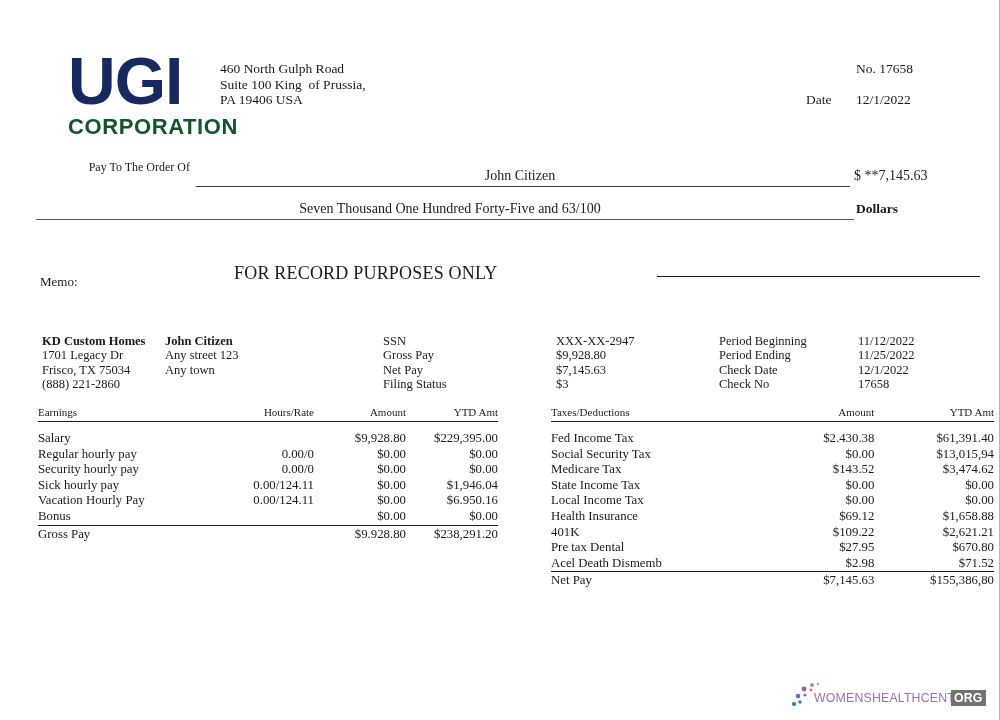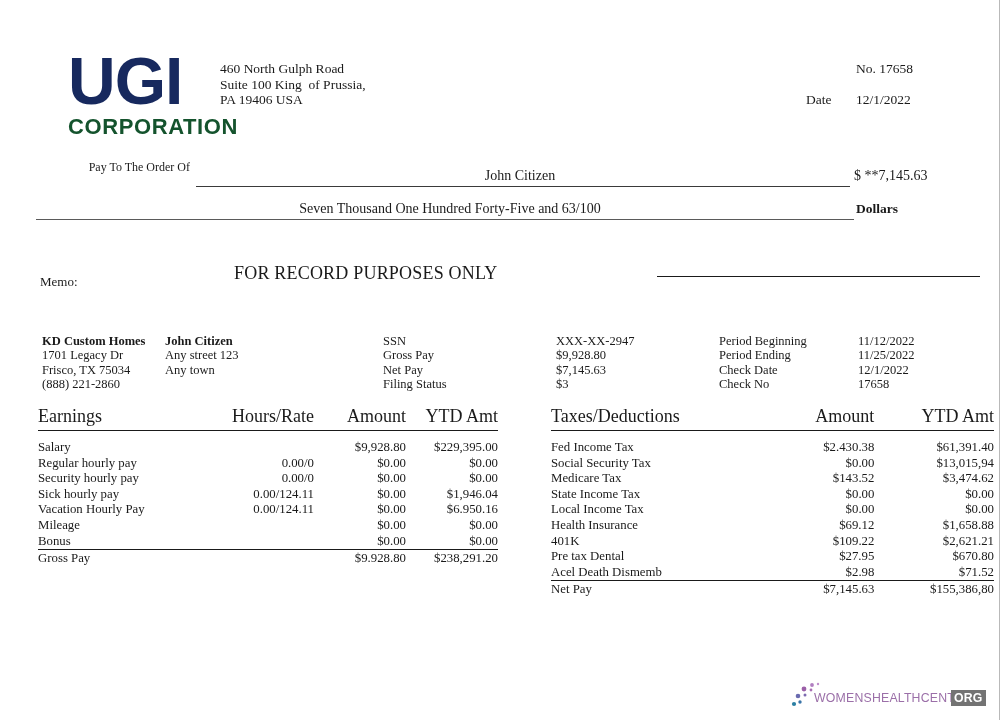--- a/index.html
+++ b/index.html
@@ -187,21 +187,21 @@
   .paytable table {
     width: 100%;
     border-collapse: collapse;
     table-layout: fixed;
   }
   .paytable th {
     font-weight: normal;
     text-align: right;
     padding: 0 0 3px 0;
     border-bottom: 1.5px solid #1a1a1a;
-    font-size: 18px;
+    font-size: 11px;
     font-family: Liberation Serif, serif;
   }
   .paytable th.lbl { text-align: left; }
   .paytable td {
     text-align: right;
     padding: 0;
     height: 15.6px;
     line-height: 15.6px;
     font-size: 12.8px;
     white-space: nowrap;
@@ -354,26 +354,20 @@
             <td>$0.00</td>
             <td>$1,946.04</td>
           </tr>
           <tr>
             <td class="lbl">Vacation Hourly Pay</td>
             <td>0.00/124.11</td>
             <td>$0.00</td>
             <td>$6.950.16</td>
           </tr>
           <tr>
-            <td class="lbl">Mileage</td>
-            <td></td>
-            <td>$0.00</td>
-            <td>$0.00</td>
-          </tr>
-          <tr>
             <td class="lbl">Bonus</td>
             <td></td>
             <td>$0.00</td>
             <td>$0.00</td>
           </tr>
           <tr class="total-row">
             <td class="lbl">Gross Pay</td>
             <td></td>
             <td>$9.928.80</td>
             <td>$238,291.20</td>

